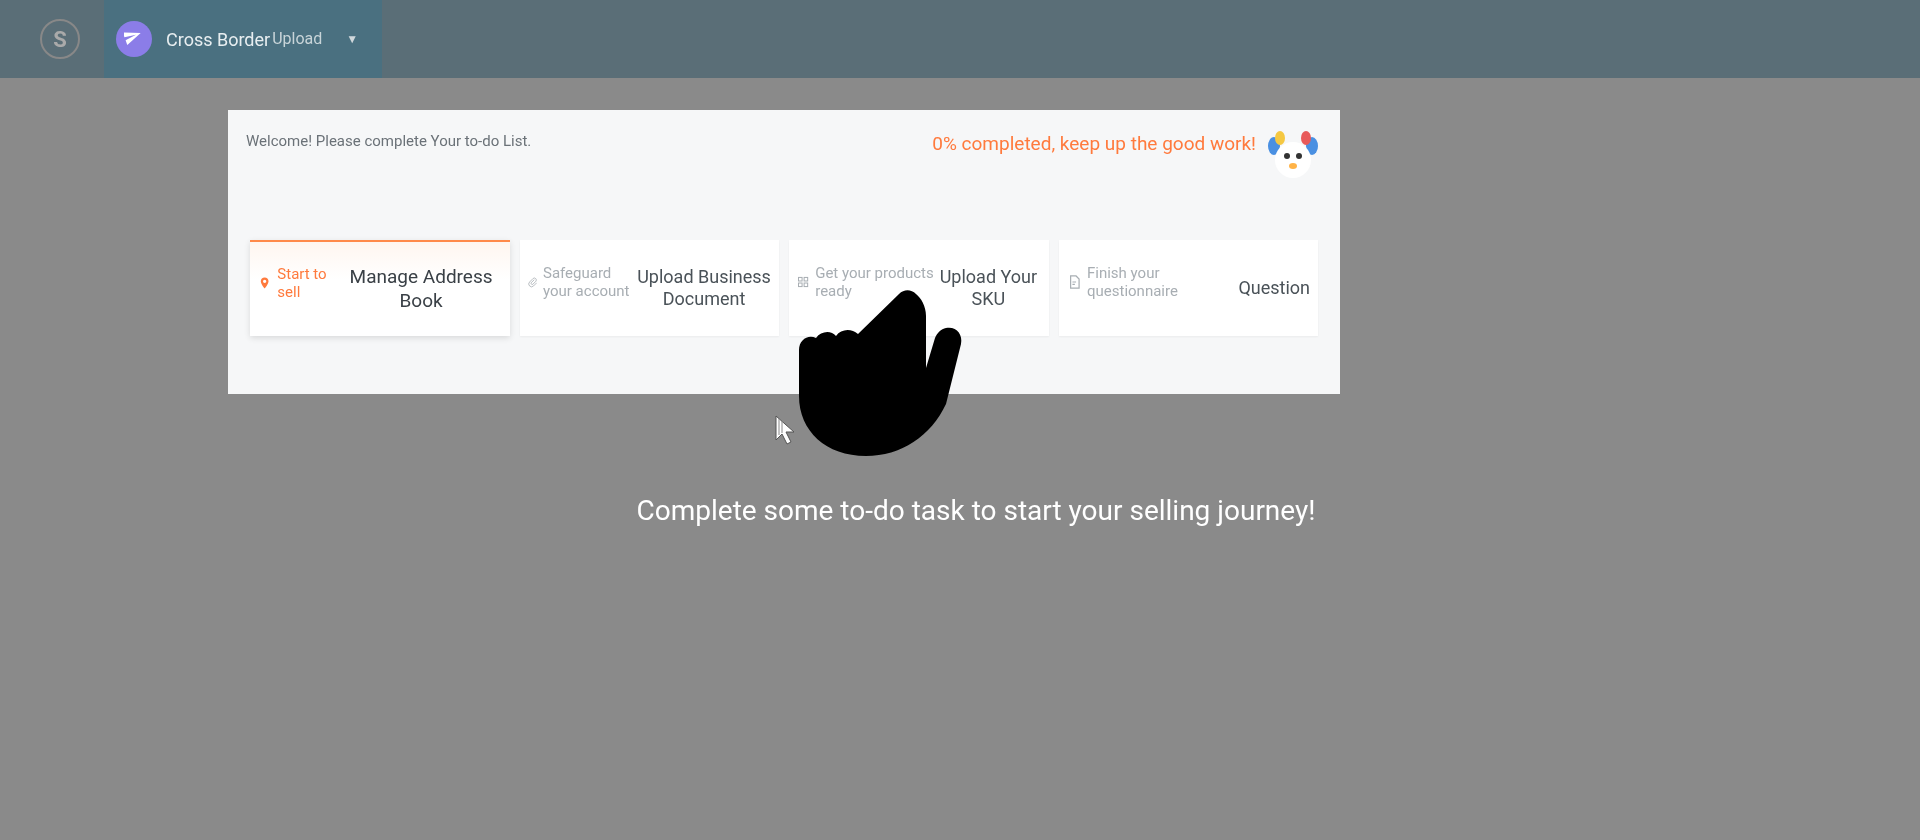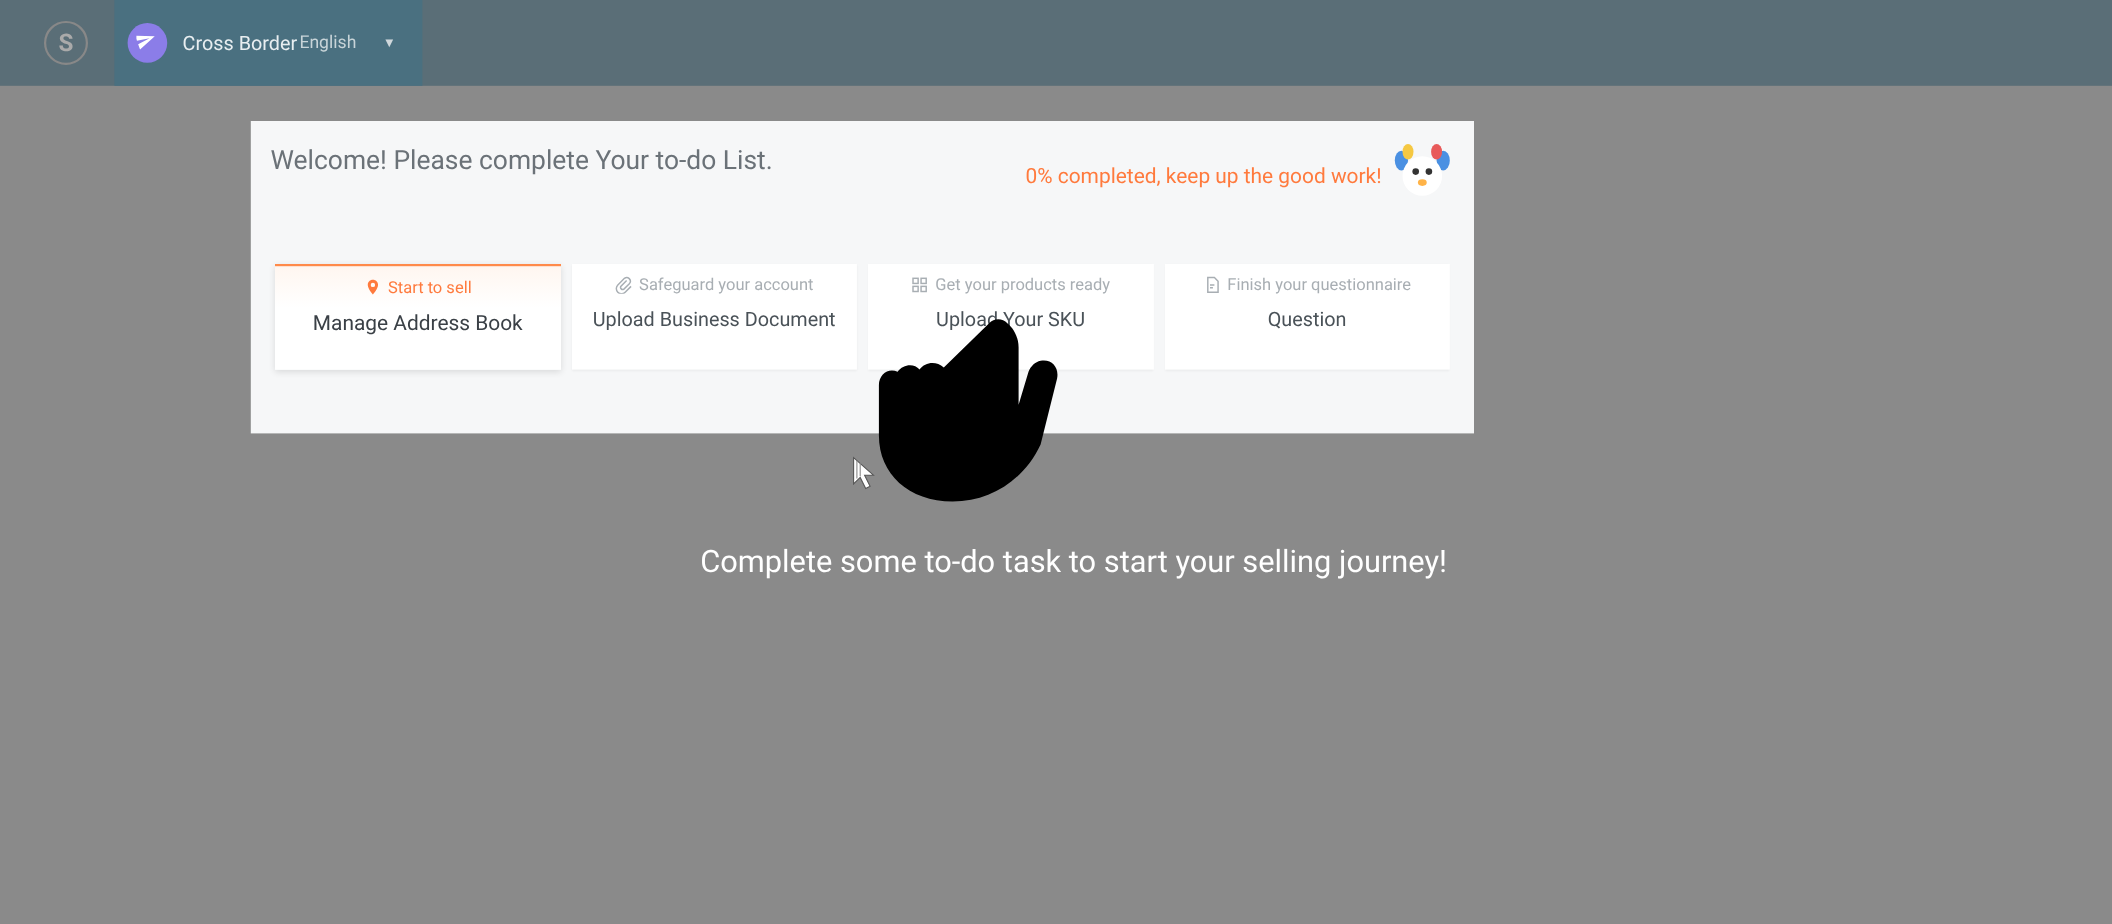--- a/index.html
+++ b/index.html
@@ -61,40 +61,40 @@
       width: 1112px;
       background: #f6f7f8;
       padding: 18px 18px 58px 18px;
     }
     .panel-top {
       display: flex;
       justify-content: space-between;
       align-items: flex-start;
       margin-bottom: 54px;
     }
-    .welcome-text { color: #6b7278; font-size: 24px; padding-top: 4px; }
-    .progress-wrap { display: flex; align-items: center; gap: 8px; }
+    .welcome-text { color: #6b7278; font-size: 15px; padding-top: 4px; }
+    .progress-wrap { display: flex; align-items: flex-start; gap: 8px; }
     .progress-text { color: #ff7a3d; font-size: 19px; padding-top: 4px; }
     .mascot {
       width: 58px;
       height: 58px;
       position: relative;
     }
 
     .cards-row {
       display: flex;
       gap: 10px;
       padding: 0 4px;
     }
     .card {
       background: #ffffff;
       flex: 1;
       height: 96px;
       display: flex;
-      flex-direction: column;
+      flex-direction: row;
       align-items: center;
       padding: 10px 8px;
       box-shadow: 0 1px 2px rgba(0,0,0,0.05);
       cursor: pointer;
     }
     .card.active {
       border-top: 2px solid #ff8a4a;
       background: linear-gradient(#fff6f0, #ffffff 40%);
       box-shadow: 0 2px 6px rgba(0,0,0,0.12);
     }
@@ -146,21 +146,21 @@
 <div class="header">
   <div class="logo-circle">S</div>
   <div class="locale-selector">
     <div class="plane-icon-wrap">
       <svg width="20" height="20" viewBox="0 0 24 24">
           <path d="M2 16l20-8-20-8v6l14 2-14 2z" transform="rotate(-20 12 12)"></path>
         </svg>
     </div>
     <div class="locale-text">
       <span class="locale-title">Cross Border</span>
-      <span class="locale-lang">English</span>
+      <span class="locale-lang">Upload</span>
     </div>
     <span class="chev-down">▼</span>
   </div>
 </div>
 
 <div class="panel">
   <div class="panel-top">
     <div class="welcome-text">Welcome! Please complete Your to-do List.</div>
     <div class="progress-wrap">
       <div class="progress-text">0% completed, keep up the good work!</div>

